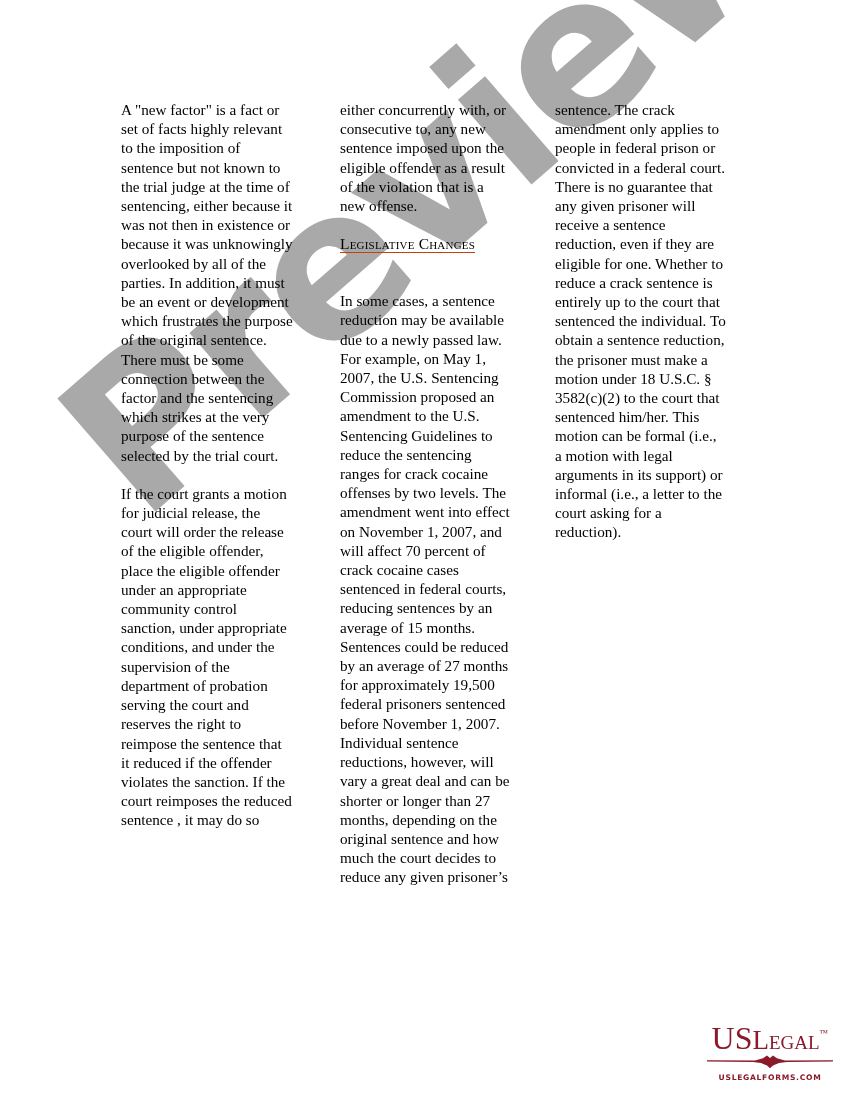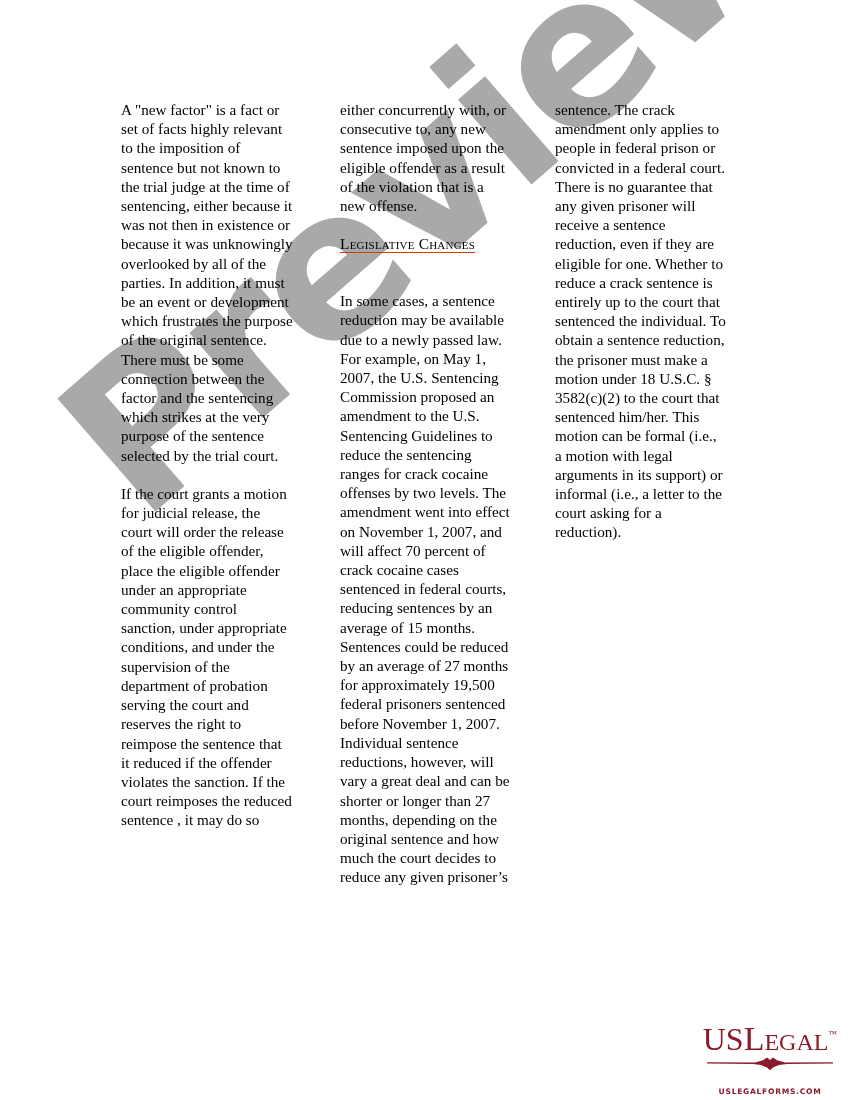--- a/index.html
+++ b/index.html
@@ -104,21 +104,21 @@
     color: #8b1a2b;
     line-height: 1;
     white-space: nowrap;
     letter-spacing: 0px;
   }
   #logo .lw-us {
     font-size: 32px;
     font-weight: normal;
   }
   #logo .lw-legal {
-    font-size: 34px;
+    font-size: 27px;
     font-variant: small-caps;
   }
   #logo .lw-tm {
     font-size: 9px;
     vertical-align: super;
     position: relative;
     top: -7px;
     left: 0px;
   }
   #logo .logo-bird {
@@ -126,21 +126,21 @@
     height: 14px;
     line-height: 0;
   }
   #logo .logo-tagline {
     font-family: "DejaVu Sans", sans-serif;
     font-size: 7.6px;
     font-weight: bold;
     letter-spacing: 0.7px;
     color: #8b1a2b;
     white-space: nowrap;
-    margin-top: 16px;
+    margin-top: 4px;
   }
 </style>
 </head>
 <body>
 
 <div id="page">
 
   <div id="watermark">
     <div class="wm-text">Preview</div>
   </div>

